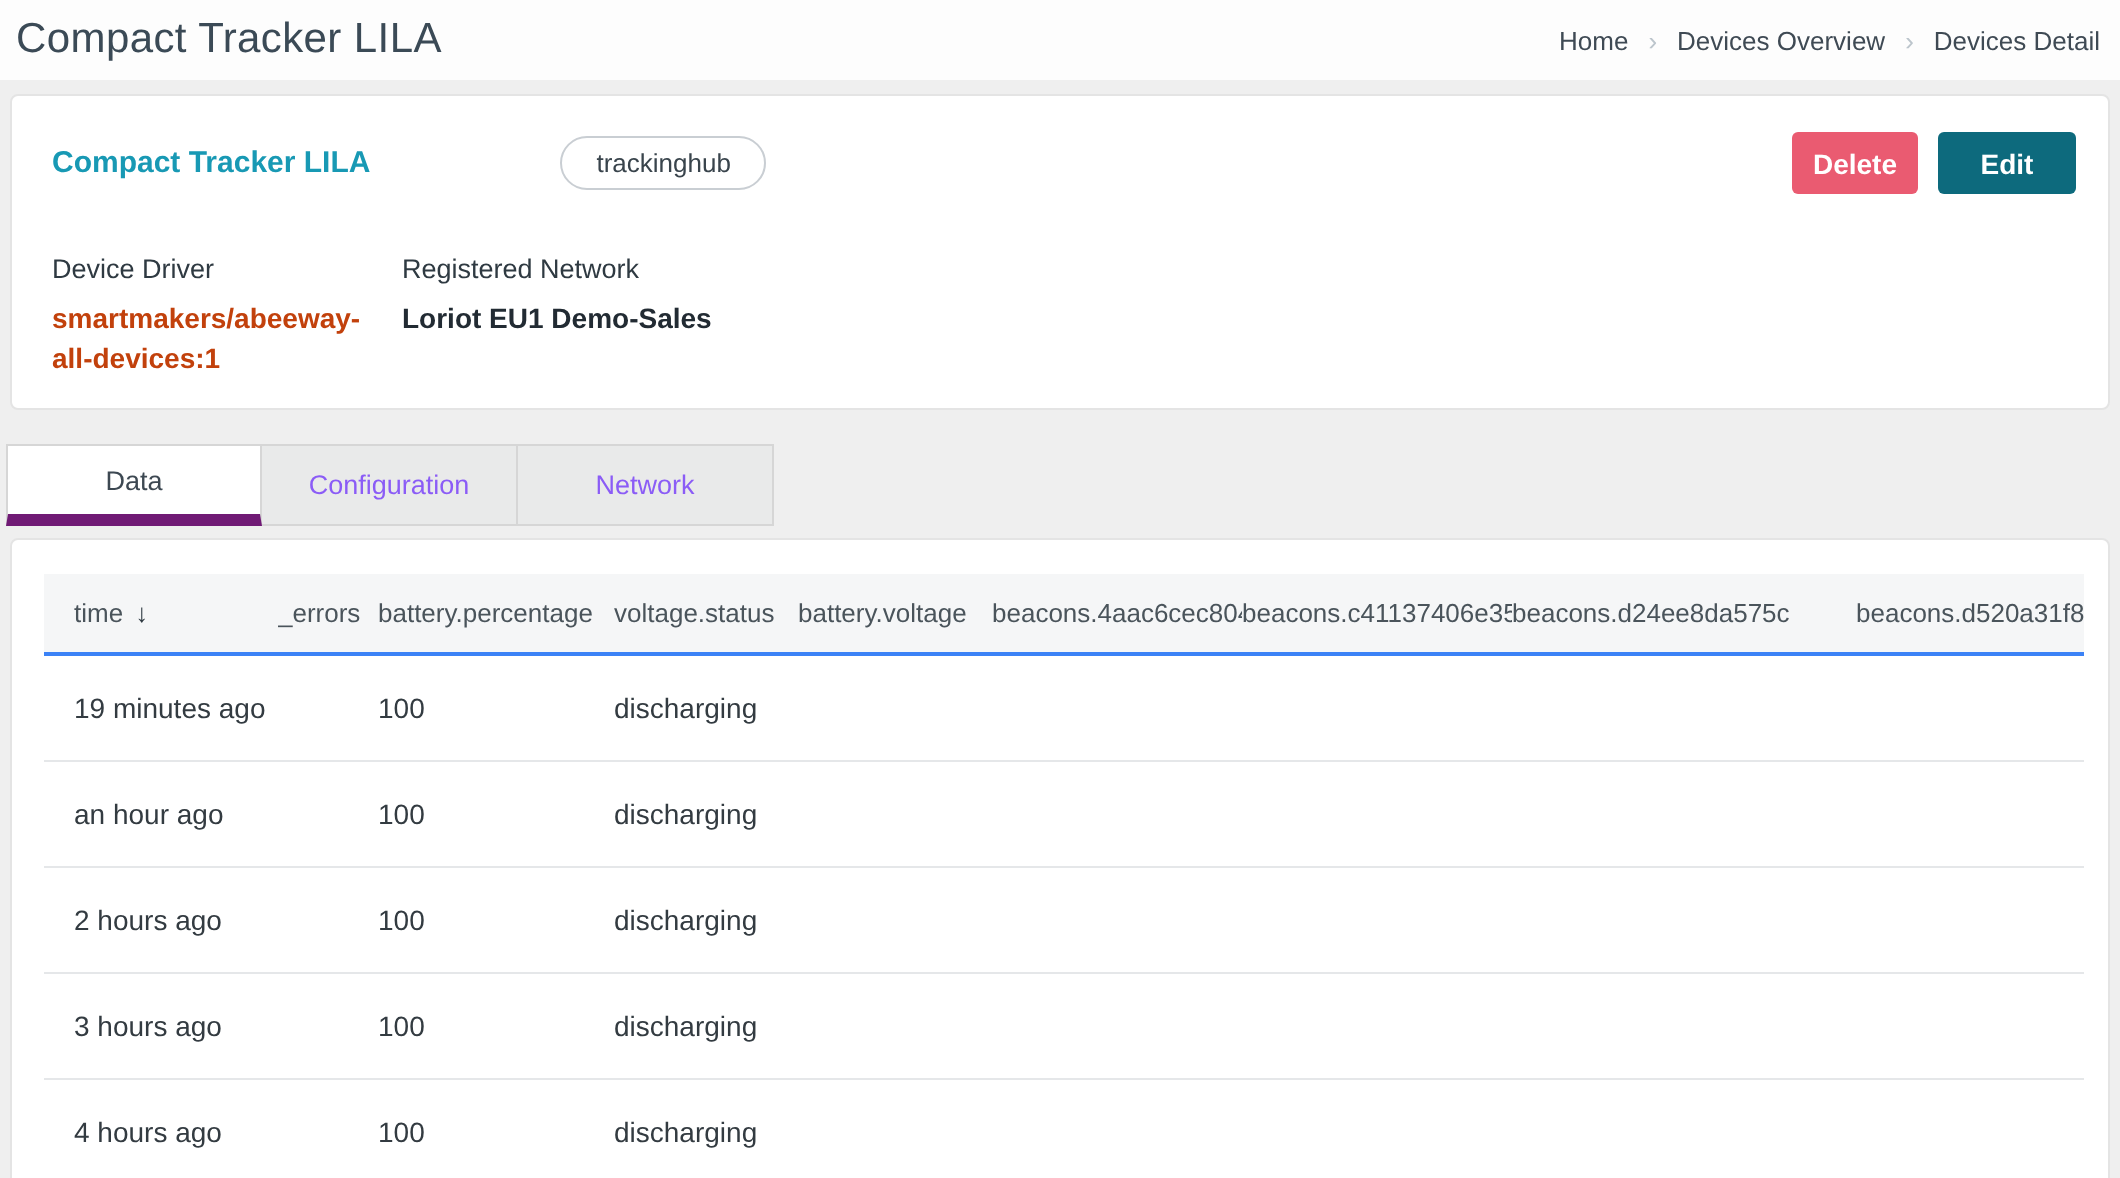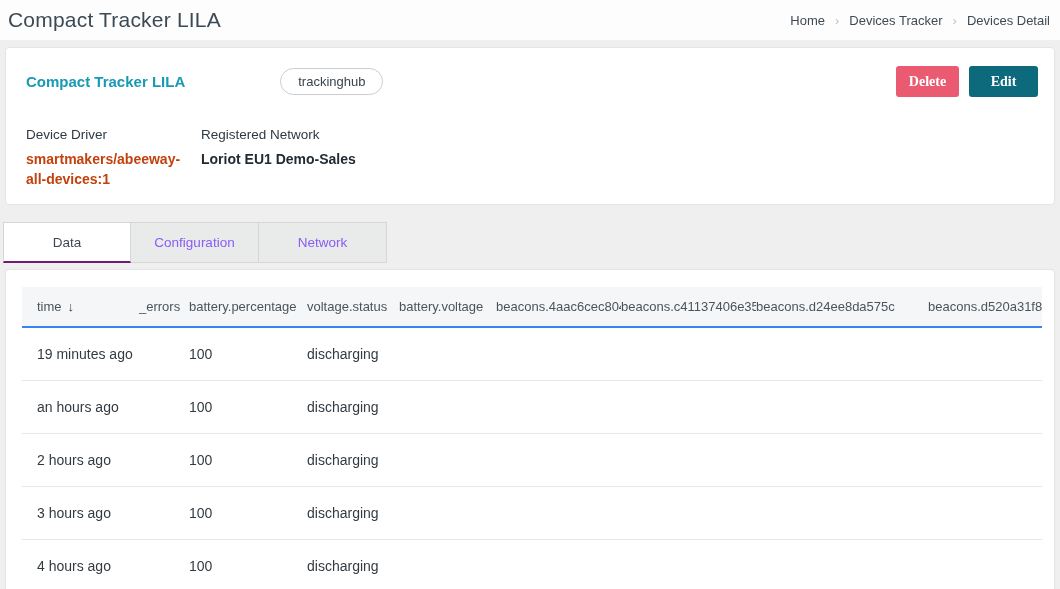--- a/index.html
+++ b/index.html
@@ -30,21 +30,21 @@
   .device-title { color: #1899b4; font-size: 15px; font-weight: 700; }
   .tag-pill {
     margin-left: 95px;
     border: 1px solid #c9ced3; border-radius: 14px;
     padding: 5px 17px; font-size: 13px; color: #39444c; background: #fff; text-align: center;
   }
   .head-spacer { flex: 1; }
   .btn {
     border: none; border-radius: 3px; color: #fff; font-weight: 700;
     font-size: 14px; height: 31px; cursor: pointer;
-    font-family: Liberation Serif, serif;
+    font-family: Liberation Sans, sans-serif;
   }
   .btn-delete { background: #ea5b71; width: 63px; margin-right: 10px; }
   .btn-edit   { background: #0d6a7d; width: 69px; }
   .info-fields { display: flex; margin-top: 30px; }
   .field { }
   .field-1 { width: 168px; }
   .field-2 { width: 175px; }
   .field-label { font-size: 13.5px; color: #2f3a42; }
   .field-value { font-size: 14px; font-weight: 700; color: #222b33; margin-top: 7px; line-height: 20px; }
   .field-value.link { color: #c2410c; max-width: 158px; cursor: pointer; }
@@ -52,21 +52,21 @@
   .tabs { display: flex; margin: 17px 0 0 3px; }
   .tab {
     width: 128px; height: 41px;
     display: flex; align-items: center; justify-content: center;
     background: #e9eaea; border: 1px solid #d6d6d6; border-left: none;
     font-size: 13.5px; color: #8b5cf6; cursor: pointer;
   }
   .tab:first-child { border-left: 1px solid #d6d6d6; }
   .tab.active {
     background: #fff; color: #3d4852;
-    border-bottom: 2px solid #701a75;
+    border-bottom: 6px solid #701a75;
   }
   
   .data-card { margin-top: 6px; height: 520px; padding: 17px 14px 0 16px; }
   .table-clip { overflow: hidden; width: 1020px; }
   table { border-collapse: collapse; table-layout: fixed; width: 1156px; }
   col.c0 { width: 117px; } col.c1 { width: 50px; }  col.c2 { width: 118px; }
   col.c3 { width: 92px; }  col.c4 { width: 97px; }  col.c5 { width: 125px; }
   col.c6 { width: 135px; } col.c7 { width: 172px; } col.c8 { width: 250px; }
   thead th {
     background: #f5f6f7; height: 40px;
@@ -85,21 +85,21 @@
   tbody td:first-child { padding-left: 15px; }
 </style>
 </head>
 <body>
 
 <div class="topbar">
   <div class="page-title">Compact Tracker LILA</div>
   <div class="breadcrumb">
     <span class="crumb">Home</span>
     <span class="sep">›</span>
-    <span class="crumb">Devices Tracker</span>
+    <span class="crumb">Devices Overview</span>
     <span class="sep">›</span>
     <span class="crumb">Devices Detail</span>
   </div>
 </div>
 
 <div class="card info-card">
   <div class="info-head">
     <span class="device-title">Compact Tracker LILA</span>
     <span class="tag-pill">trackinghub</span>
     <span class="head-spacer"></span>
@@ -159,21 +159,21 @@
             <td></td>
           <td>100</td>
             <td>discharging</td>
           <td></td>
             <td></td>
           <td></td>
             <td></td>
           <td></td>
         </tr>
         <tr>
-          <td>an hours ago</td>
+          <td>an hour ago</td>
             <td></td>
           <td>100</td>
             <td>discharging</td>
           <td></td>
             <td></td>
           <td></td>
             <td></td>
           <td></td>
         </tr>
         <tr>

